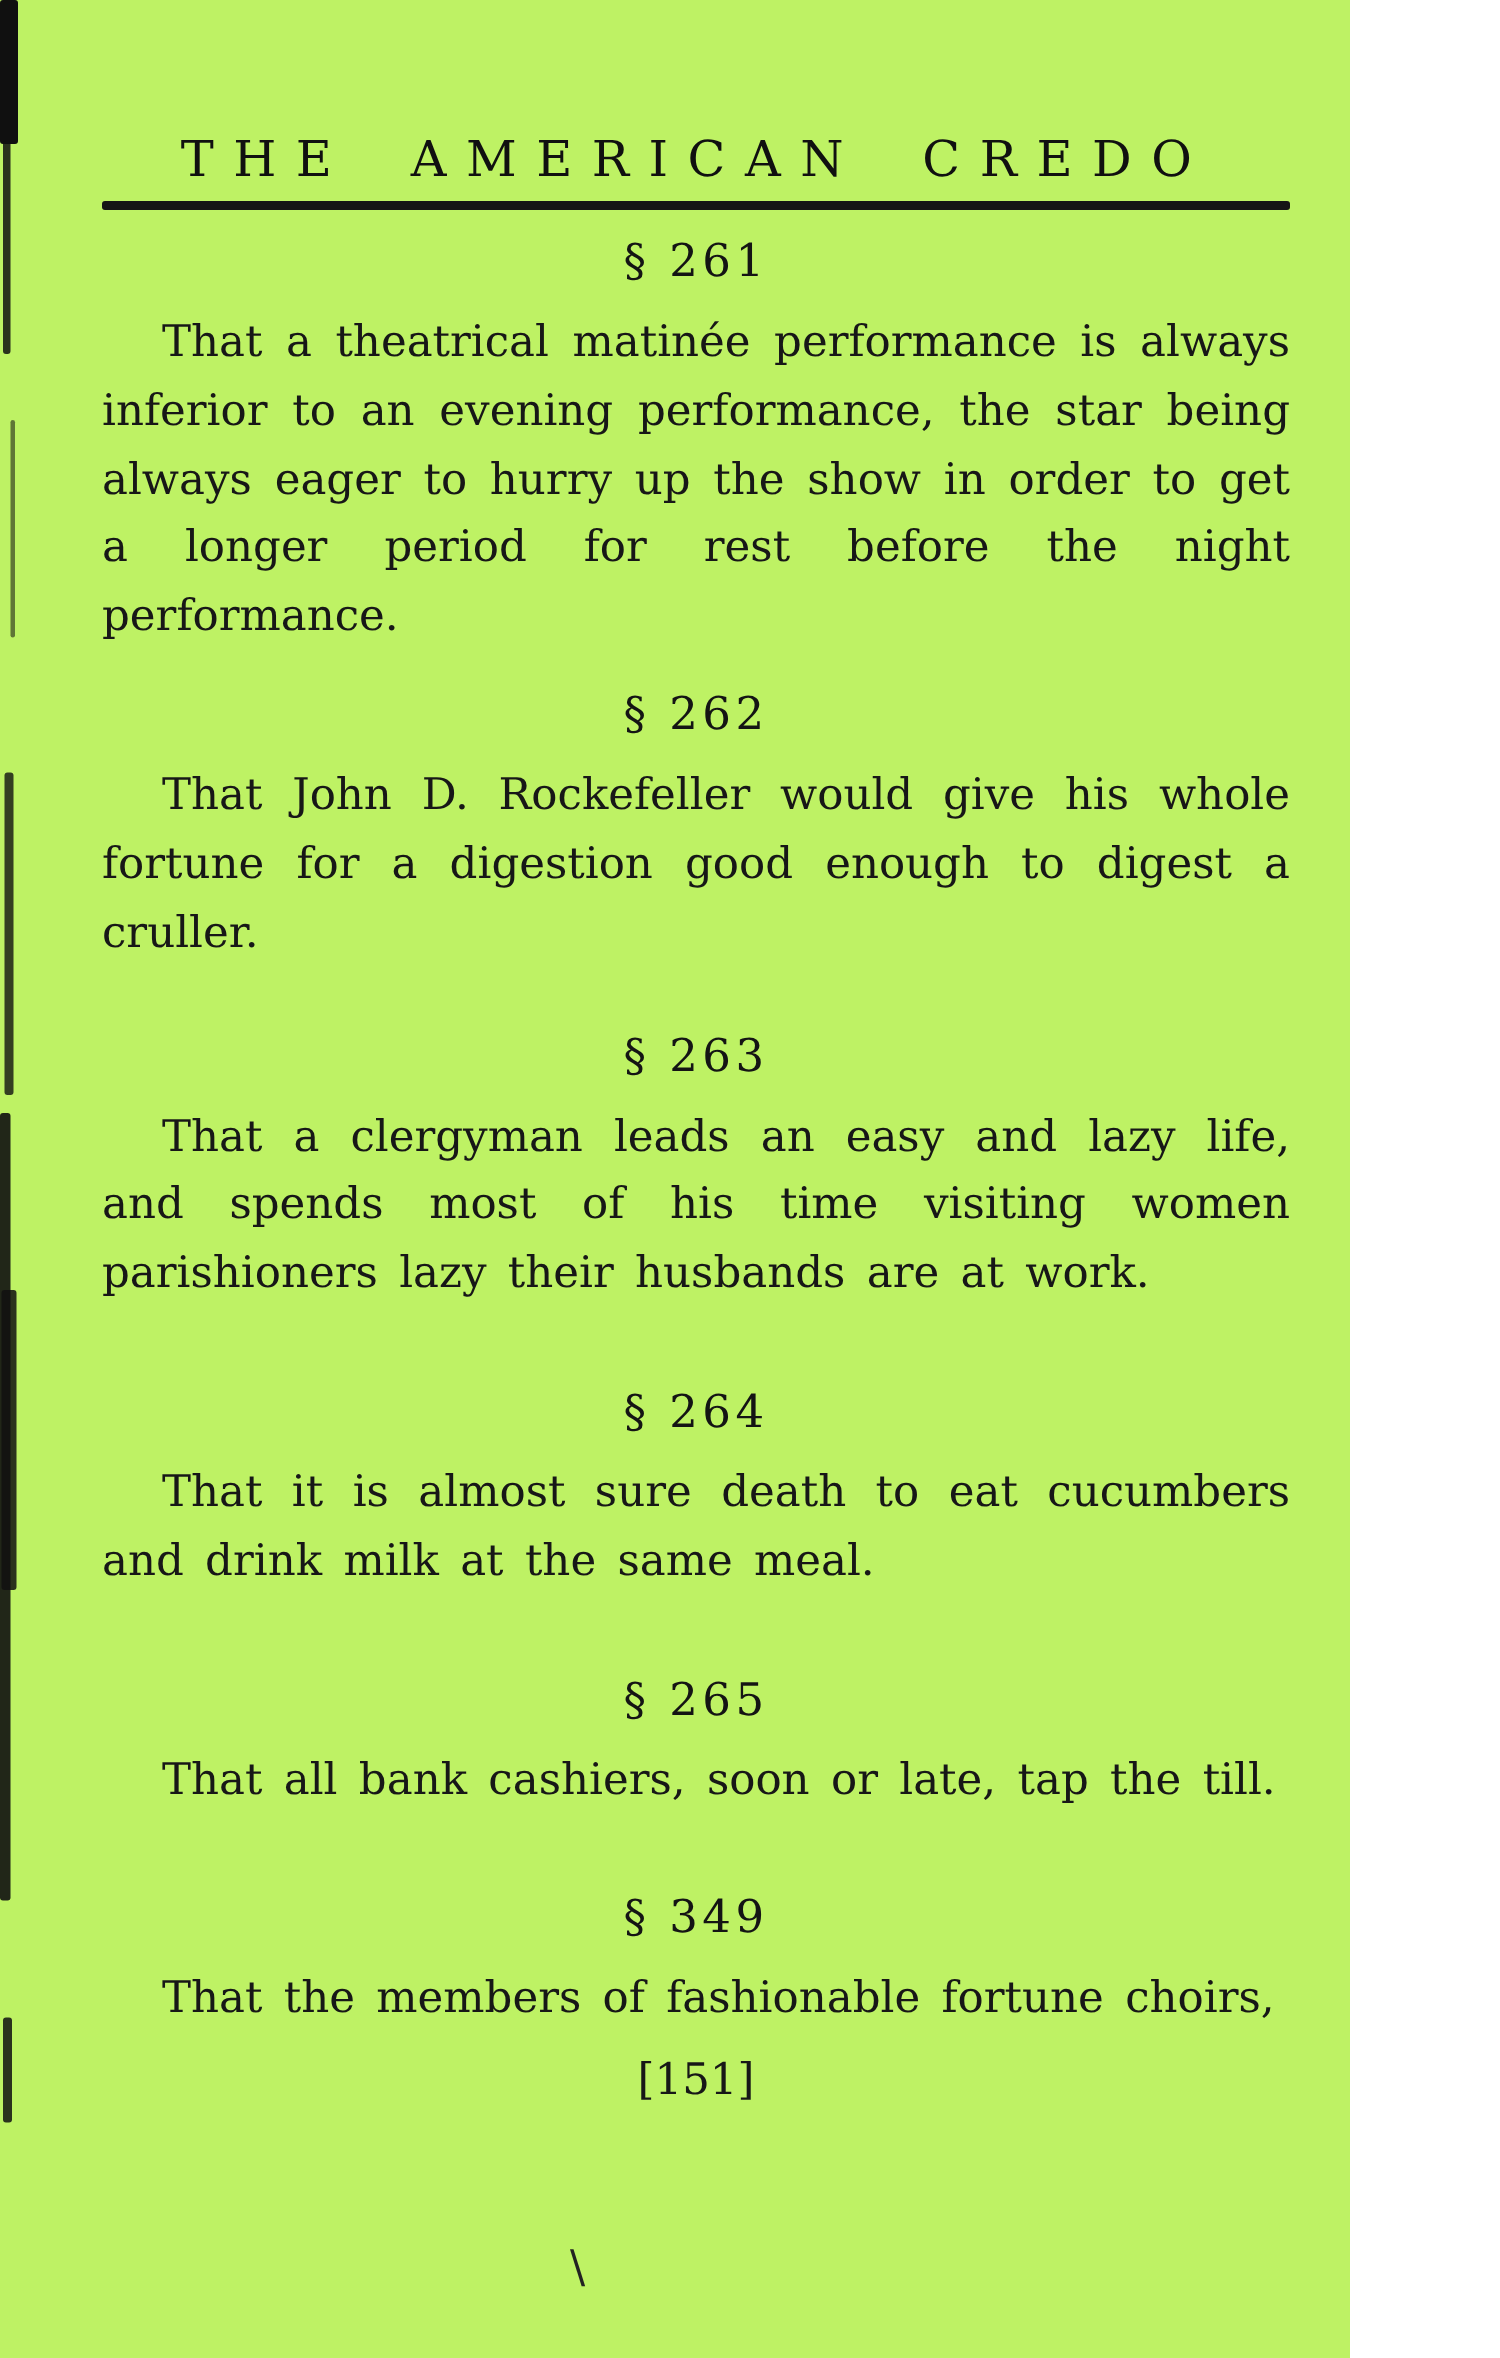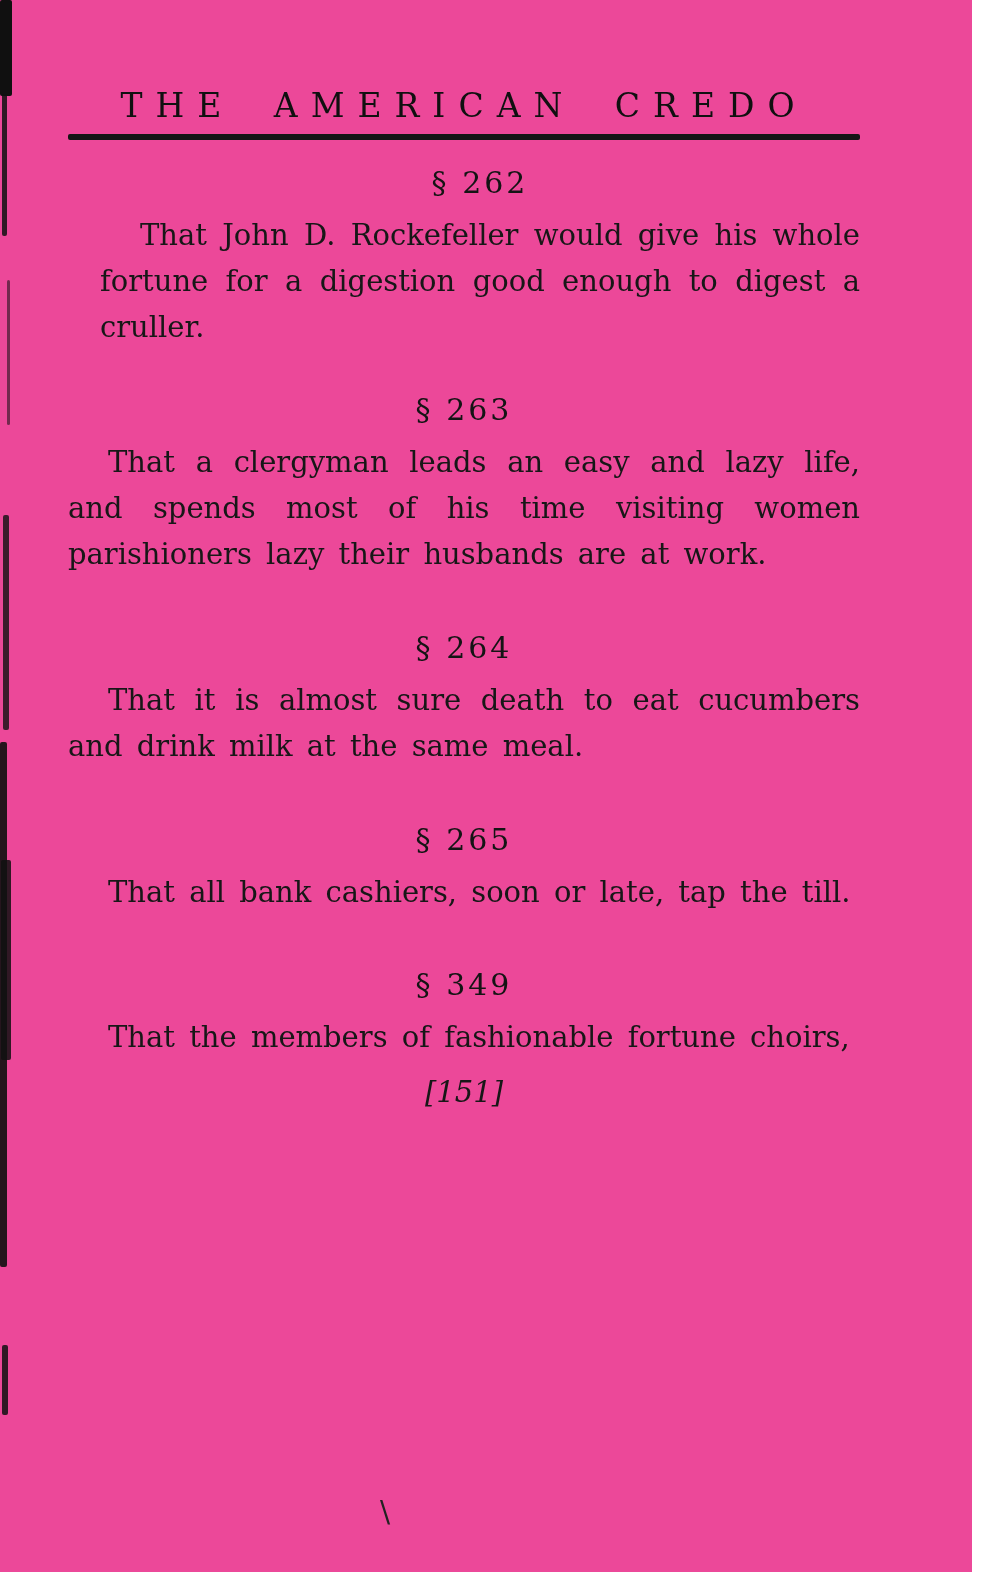--- a/index.html
+++ b/index.html
@@ -4,23 +4,23 @@
 <style>
   * { margin: 0; padding: 0; box-sizing: border-box; }
   html, body { background: #ffffff; }
   body {
     width: 1000px;
     height: 1572px;
     font-family: "DejaVu Serif", "Liberation Serif", serif;
   }
   .page {
     position: relative;
-    width: 972px;
+    width: 900px;
     height: 1572px;
-    background: #ec4899;
+    background: #bef264;
     overflow: hidden;
     color: #1b1b1b;
   }
   .content {
     position: absolute;
     left: 68px;
     top: 86px;
     width: 792px;
   }
   .title {
@@ -48,29 +48,28 @@
   section p {
     margin-top: 13px;
     font-size: 29px;
     line-height: 1.58;
     text-align: justify;
     text-indent: 40px;
     word-spacing: 5px;
     color: #171717;
   }
   .mt-a { margin-top: 17px; }
-  .mt-b { margin-top: 25px; margin-left: 32px; }
+  .mt-b { margin-top: 25px; }
   .mt-c { margin-top: 42px; }
   .mt-d { margin-top: 52px; }
   .page-number {
     margin-top: 14px;
     text-align: center;
     font-size: 29px;
     color: #171717;
-    font-style: italic;
   }
   
   .artifact {
     position: absolute;
     background: #101010;
     border-radius: 2px;
   }
   .a1 { left: 0;   top: 0;     width: 12px; height: 96px; }
   .a2 { left: 2px; top: 94px;  width: 5px;  height: 142px; opacity: .85; }
   .a3 { left: 7px; top: 280px; width: 3px;  height: 145px; opacity: .55; }
@@ -99,20 +98,24 @@
   <div class="artifact a6"></div>
   <div class="artifact a7"></div>
 
   <div class="content">
 
     <header>
       <h1 class="title">THE AMERICAN CREDO</h1>
       <div class="rule"></div>
     </header>
 
+    <section class="mt-a">
+      <h2>§ 261</h2>
+      <p>That a theatrical matinée performance is always inferior to an evening performance, the star being always eager to hurry up the show in order to get a longer period for rest before the night performance.</p>
+    </section>
 
     <section class="mt-b">
       <h2>§ 262</h2>
       <p>That John D. Rockefeller would give his whole fortune for a digestion good enough to digest a cruller.</p>
     </section>
 
     <section class="mt-c">
       <h2>§ 263</h2>
       <p>That a clergyman leads an easy and lazy life, and spends most of his time visiting women parishioners lazy their husbands are at work.</p>
     </section>

